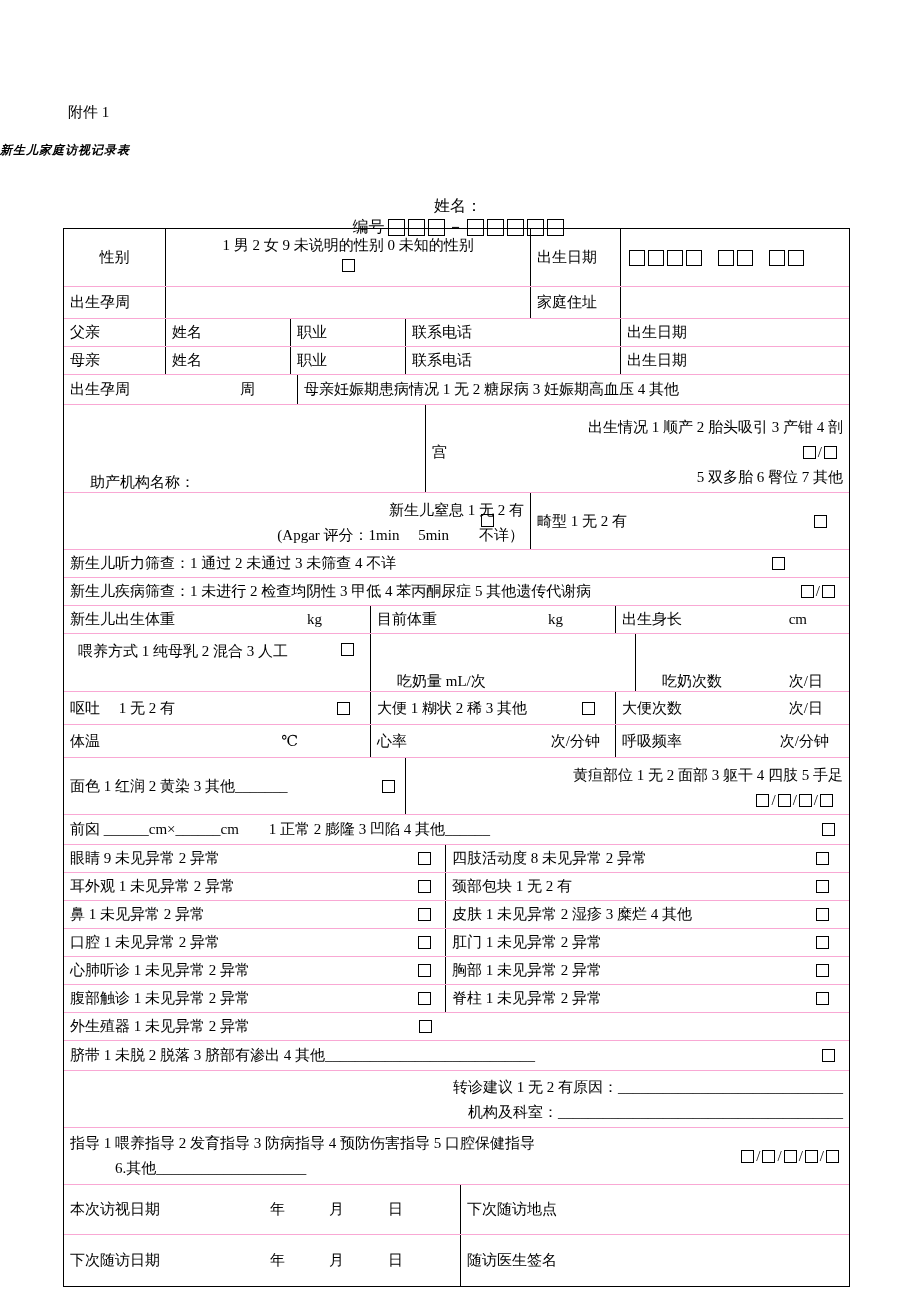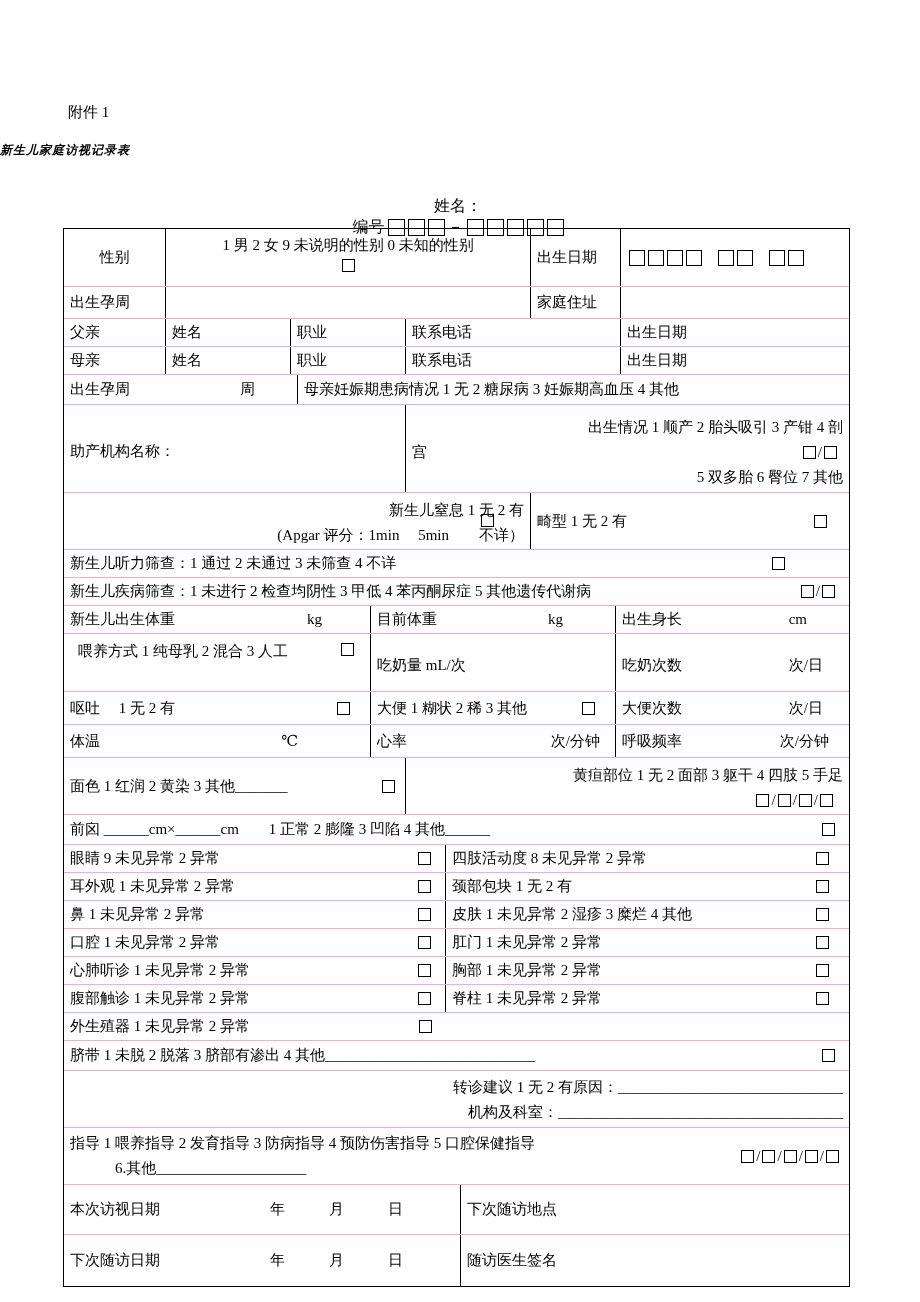--- a/index.html
+++ b/index.html
@@ -15,21 +15,21 @@
   .subhead { position:absolute; left:68px; top:196px; width:780px;
     display:flex; justify-content:space-between; align-items:center; font-size:16px;flex-direction:column; }
   .codes { display:flex; align-items:center; gap:3px; }
   .cb-lg { width:17px; height:17px; border:1px solid #000; display:inline-block; flex-shrink:0; }
   .form-table { position:absolute; left:63px; top:228px; width:787px; border:1px solid #000; }
   .row { display:flex; border-bottom:1px solid #f9a8d4; }
   .row:last-child { border-bottom:none; }
   .cell { border-right:1px solid #000; padding:0 6px; display:flex; align-items:center; overflow:hidden; }
   .cell:last-child { border-right:none; }
   .cell.block { display:block;text-align:right; }
-  .cell.top { align-items:center; padding-top:5px; }
+  .cell.top { align-items:flex-end; padding-top:5px;margin-left:20px; }
   .cell.colc { flex-direction:column; justify-content:flex-start; align-items:center; padding-top:7px; gap:4px; }
   .cell.hc { justify-content:center; }
   .sb { justify-content:space-between; }
   .cb { width:13px; height:13px; border:1px solid #000; display:inline-block; flex-shrink:0; }
   .dbox { width:16px; height:16px; border:1px solid #000; display:inline-block; flex-shrink:0; }
   .boxrun { display:inline-flex; gap:3px; }
   .slashgroup { display:inline-flex; align-items:center; gap:2px; }
   .ml-auto { margin-left:auto; }
   .lines { line-height:25px; }
   .abs { position:absolute; }

